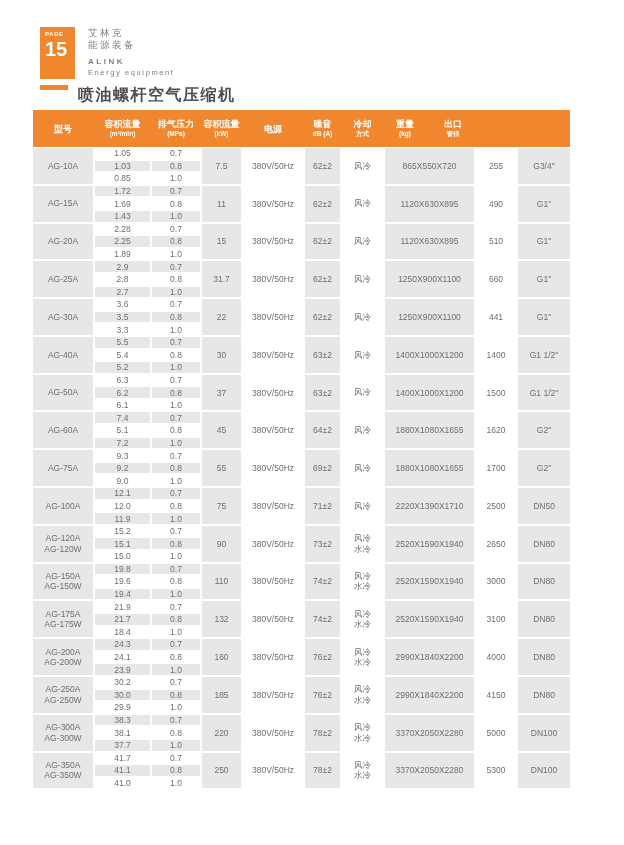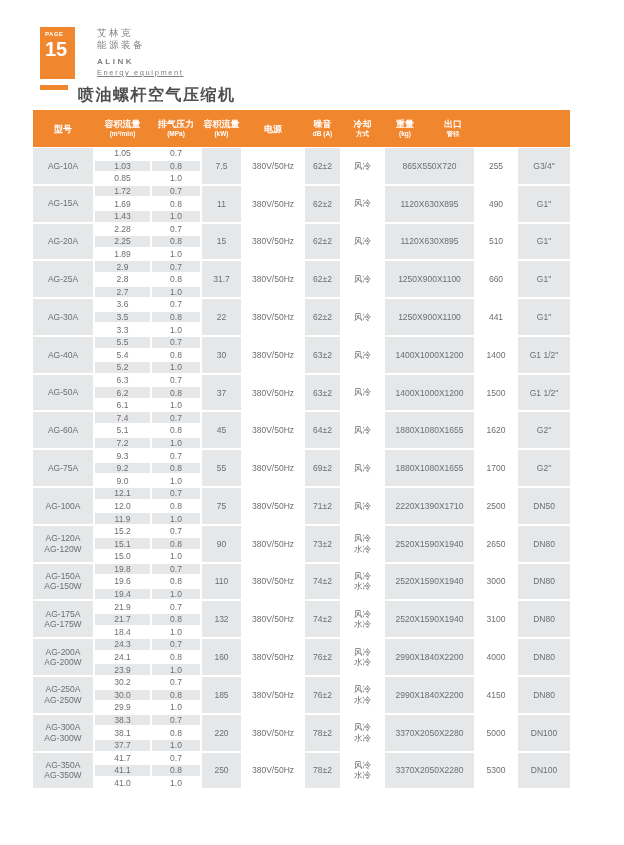--- a/index.html
+++ b/index.html
@@ -16,24 +16,24 @@
     overflow:hidden;
   }
   
   .page-header{position:absolute;left:40px;top:27px;display:flex;align-items:flex-start;}
   .badge{
     width:35px;height:52px;background:var(--accent);color:#fff;
     box-sizing:border-box;padding:4px 0 0 5px;
   }
   .badge .pg{font-size:6px;font-weight:bold;letter-spacing:.5px;line-height:7px;}
   .badge .num{font-size:20px;font-weight:bold;line-height:22px;}
-  .brand{margin-left:22px;color:var(--brand);}
+  .brand{margin-left:13px;color:var(--brand);}
   .brand .cn{font-size:9.5px;line-height:11.5px;letter-spacing:2.5px;}
   .brand .en1{margin-top:7px;font-size:8px;font-weight:bold;letter-spacing:2.5px;}
-  .brand .en2{margin-top:2px;font-size:7.5px;letter-spacing:1.6px;text-decoration:underline;}
+  .brand .en2{margin-top:2px;font-size:7.5px;letter-spacing:1.6px;}
   
   .title-row{position:absolute;left:40px;top:85px;display:flex;}
   .dash{width:28px;height:5px;background:var(--accent);margin-right:10px;}
   .title{font-size:16px;font-weight:bold;color:var(--title);letter-spacing:1.5px;}
   
   .header-bar{
     position:absolute;left:33px;top:110px;width:537px;height:37px;
     background:var(--accent);display:flex;gap:2px;align-items:stretch;
   }
   .hcell{

